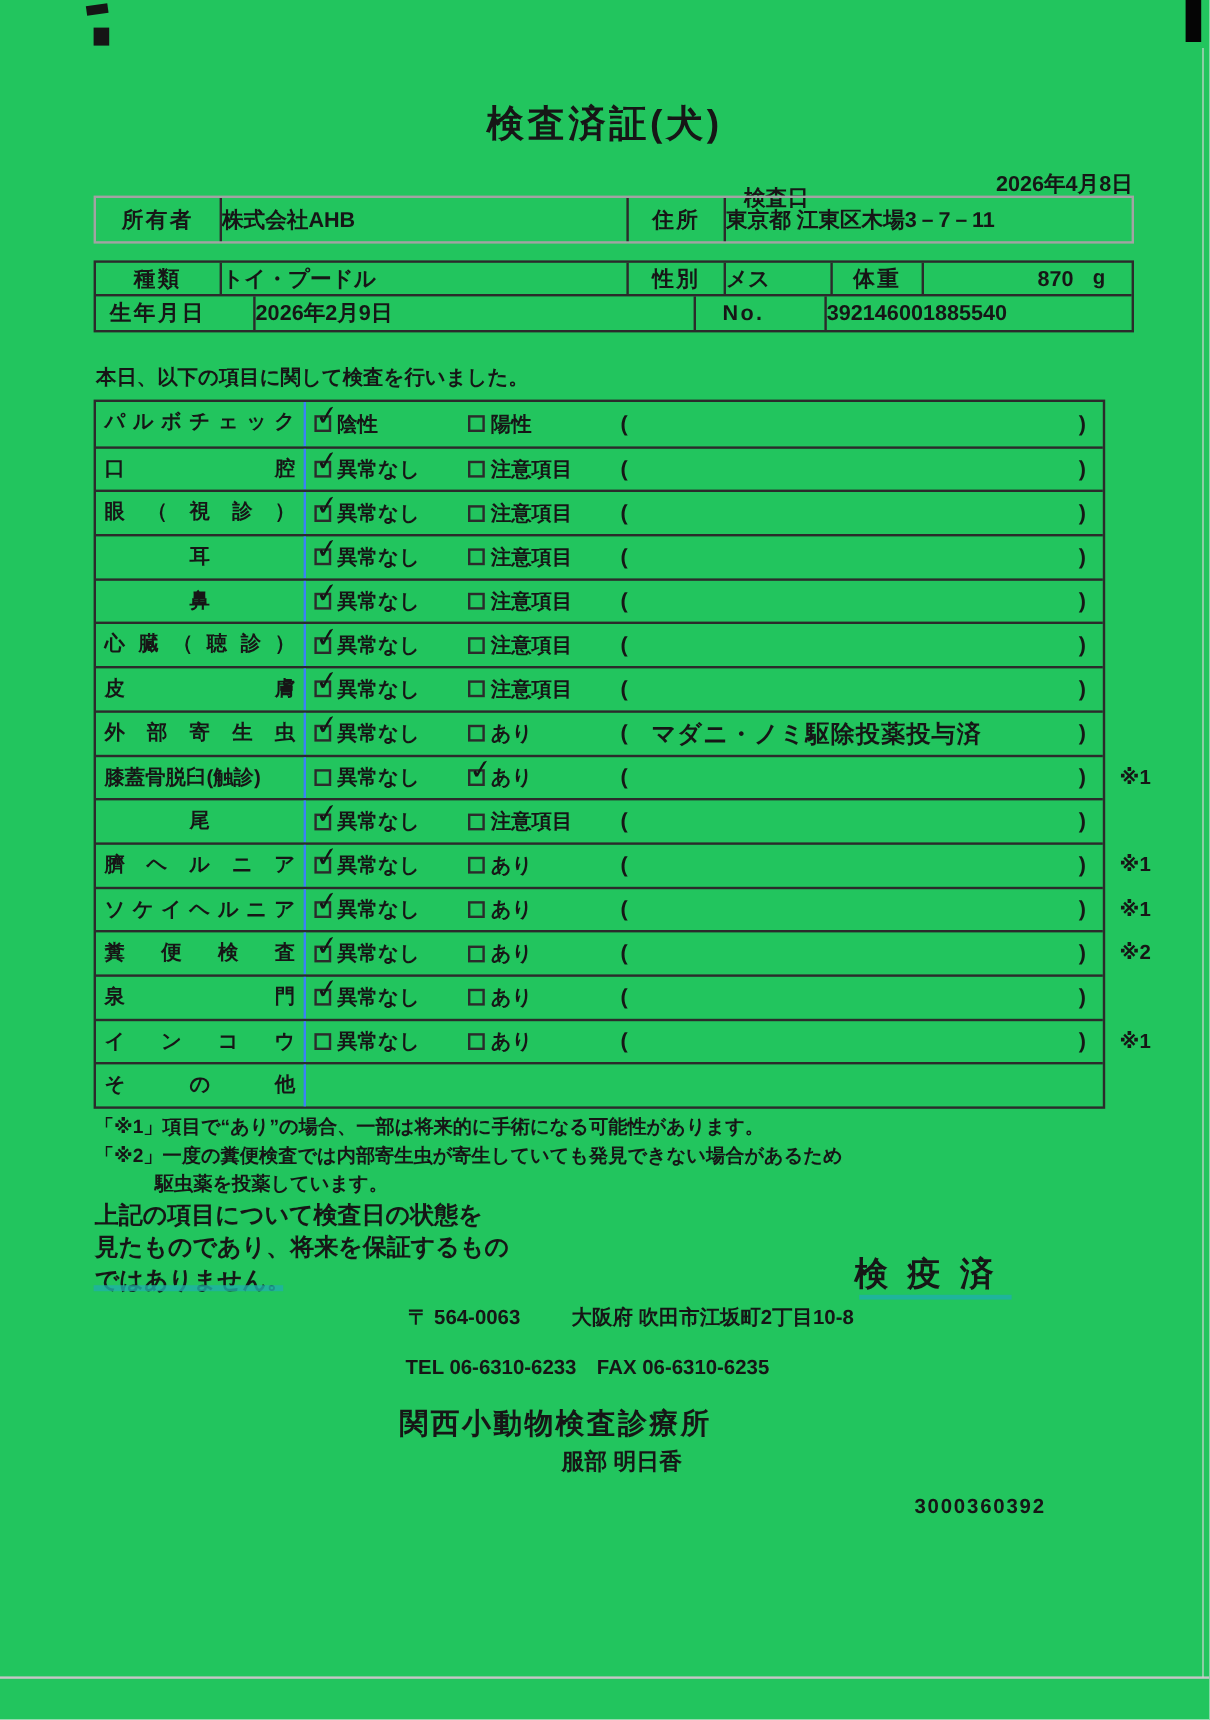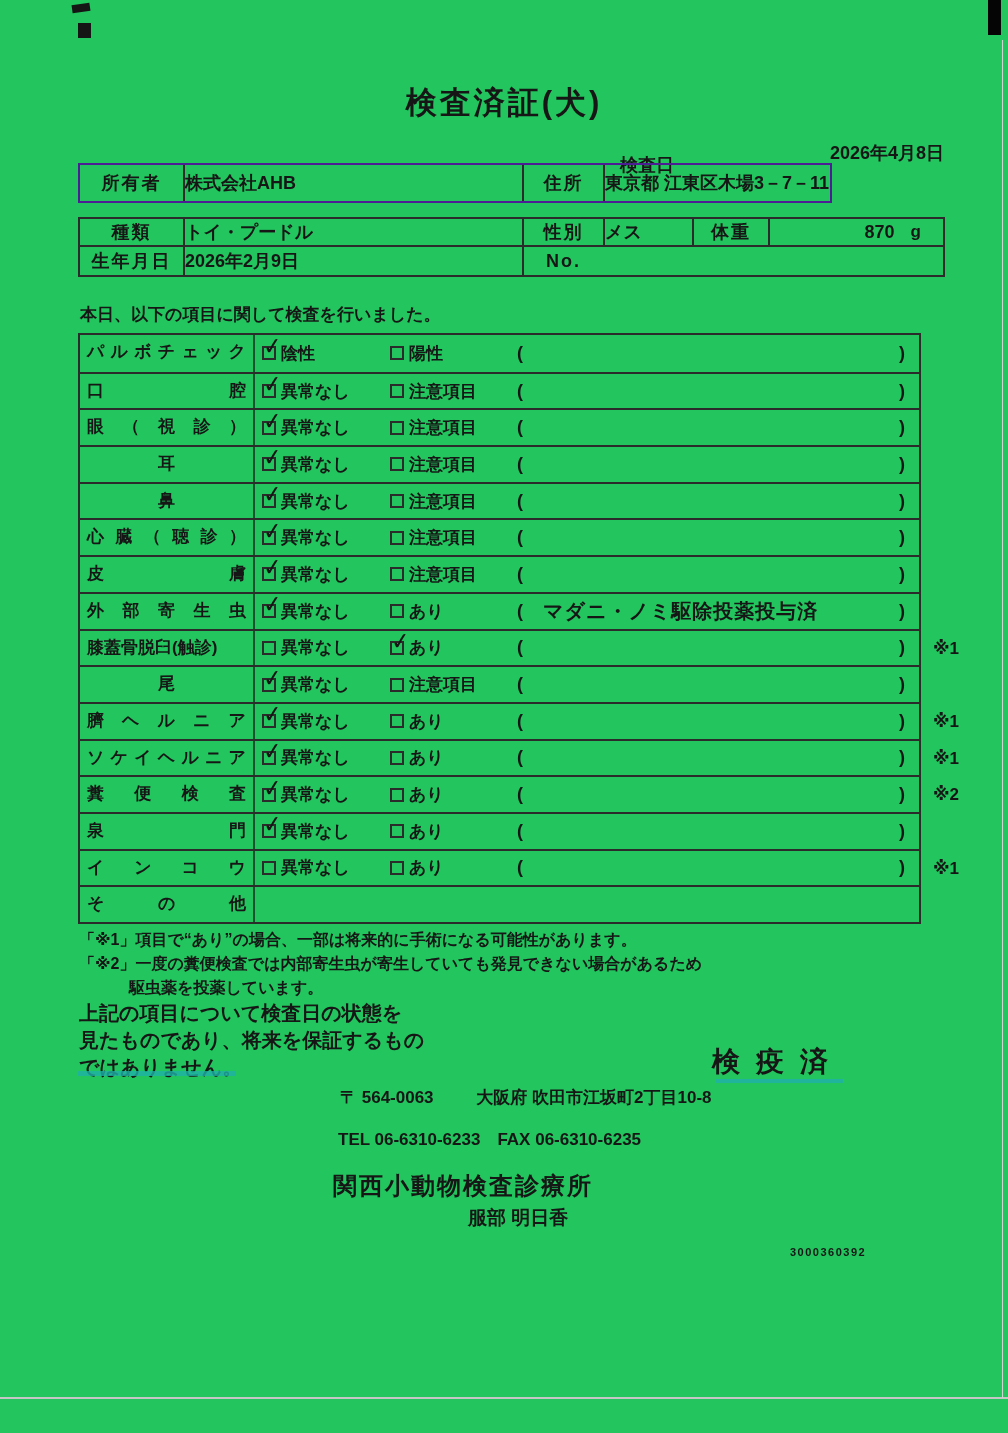--- a/index.html
+++ b/index.html
@@ -17,48 +17,48 @@
   }
   .title {
     position: absolute; top: 82px; left: 0; width: 100%;
     text-align: center; font-size: 31px; letter-spacing: 3px;
   }
   .exam-date-label { position: absolute; top: 141px; left: 620px; font-size: 18px; margin-top: 12px; }
   .exam-date-value { position: absolute; top: 141px; right: 64px; font-size: 18px; }
 
   
   .tableA {
-    position: absolute; top: 163px; left: 78px; width: 754px; height: 40px;
-    border: 2px solid #4c1d95; display: grid;
+    position: absolute; top: 163px; left: 78px; width: 867px; height: 40px;
+    border: 2px solid #a3a3a3; display: grid;
     grid-template-columns: 103px 339px 81px auto;
   }
   .tableA > div, .rowB > div {
     display: flex; align-items: center; font-size: 18px; overflow: hidden; white-space: nowrap;
   }
   .tableA > div + div { border-left: 2px solid #2b2b2b; }
   .lab { justify-content: center; letter-spacing: 2px; }
   .val { justify-content: flex-start; }
 
   
   .tableB { position: absolute; top: 217px; left: 78px; width: 867px; border: 2px solid #2b2b2b; }
   .rowB { display: grid; height: 28px; }
   .rowB1 { grid-template-columns: 103px 339px 81px 89px 76px auto; border-bottom: 2px solid #2b2b2b; }
-  .rowB2 { grid-template-columns: 103px 339px 81px auto; }
+  .rowB2 { grid-template-columns: 103px 339px 81px auto; gap: 28px; }
   .rowB > div + div { border-left: 2px solid #2b2b2b; }
   .weight-cell { justify-content: flex-end; padding-right: 22px; }
   .weight-unit { margin-left: 16px; font-size: 17px; }
 
   .statement { position: absolute; top: 303px; left: 80px; font-size: 17px; }
 
   
   .items { position: absolute; top: 333px; left: 78px; width: 843px; border: 2px solid #2b2b2b; }
   .item-row { position: relative; display: grid; grid-template-columns: 175px auto; height: 36.7px; }
   .item-row + .item-row { border-top: 2px solid #2b2b2b; }
   .label-cell {
-    border-right: 2px solid #14532d; padding: 0 7px; font-size: 17px;
+    border-right: 2px solid #3b82f6; padding: 0 7px; font-size: 17px;
     line-height: 34px; white-space: nowrap; overflow: hidden;
   }
   .align-justify { text-align: justify; text-align-last: justify; }
   .align-center { text-align: center; }
   .align-left { text-align: left; }
   .body-cell { position: relative; display: flex; align-items: center; font-size: 17px; }
   .opts { width: 262px; display: flex; align-items: center; padding-left: 7px; flex: none; }
   .opt { display: flex; align-items: center; }
   .opt1 { width: 128px; flex: none; }
   .cb { position: relative; width: 14px; height: 14px; border: 2px solid #2b2b2b; margin-right: 5px; flex: none; }
@@ -76,21 +76,21 @@
 
   .disclaimer { position: absolute; top: 1000px; left: 79px; font-size: 20px; line-height: 27px; }
 
   .stamp { position: absolute; top: 1043px; left: 712px; font-size: 28px; letter-spacing: 16px; }
 
   .postal-line { position: absolute; top: 1086px; left: 340px; font-size: 17px; }
   .postal-line .addr { margin-left: 38px; }
   .tel-line { position: absolute; top: 1128px; left: 338px; font-size: 17px; }
   .clinic-name { position: absolute; top: 1170px; left: 333px; font-size: 24px; letter-spacing: 2px; }
   .clinic-person { position: absolute; top: 1205px; left: 468px; font-size: 19px; }
-  .doc-number { position: absolute; top: 1246px; left: 790px; font-size: 11px; letter-spacing: 1.5px; }
+  .doc-number { position: absolute; top: 1246px; left: 762px; font-size: 17px; letter-spacing: 1.5px; }
 
   
   .art { position: absolute; }
   .art-tl1 { left: 72px; top: 4px; width: 18px; height: 8px; background: #151515; transform: rotate(-8deg); }
   .art-tl2 { left: 78px; top: 23px; width: 13px; height: 15px; background: #151515; }
   .art-tr { right: 7px; top: 0; width: 13px; height: 35px; background: #050505; }
   .art-bottom { left: 0; top: 1397px; width: 1008px; height: 2px; background: #c6c6c6; }
   .art-right { left: 1002px; top: 40px; width: 1px; height: 1358px; background: #d2d2d2; }
   .art-teal-1 { left: 78px; top: 1071px; width: 158px; height: 5px; background: #1fb0a6; opacity: .8; }
   .art-teal-2 { left: 716px; top: 1079px; width: 127px; height: 4px; background: #1fb0a6; opacity: .85; }
@@ -127,20 +127,21 @@
       <div class="lab">体重</div>
       <div class="val weight-cell">
         <span>870</span>
         <span class="weight-unit">g</span>
       </div>
     </div>
     <div class="rowB rowB2">
       <div class="lab">生年月日</div>
       <div class="val">2026年2月9日</div>
       <div class="lab">No.</div>
+      <div class="val">392146001885540</div>
     </div>
   </div>
 
   <div class="statement">本日、以下の項目に関して検査を行いました。</div>
 
   <div class="items">
       <div class="item-row">
     <div class="label-cell align-justify">パルボチェック</div>
     <div class="body-cell">
       <div class="opts">

